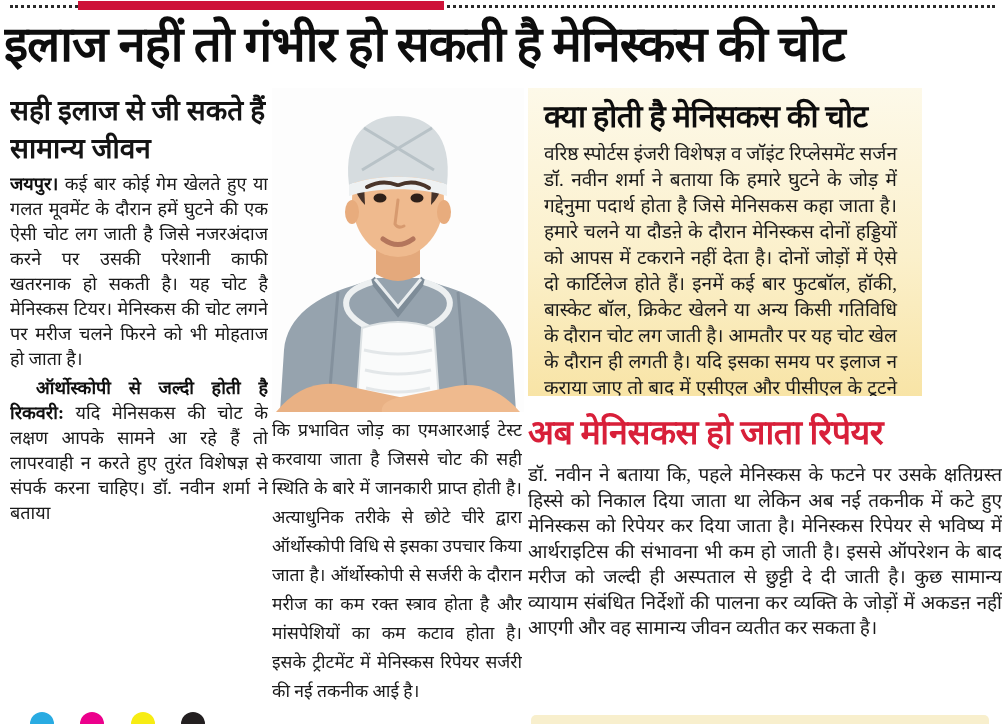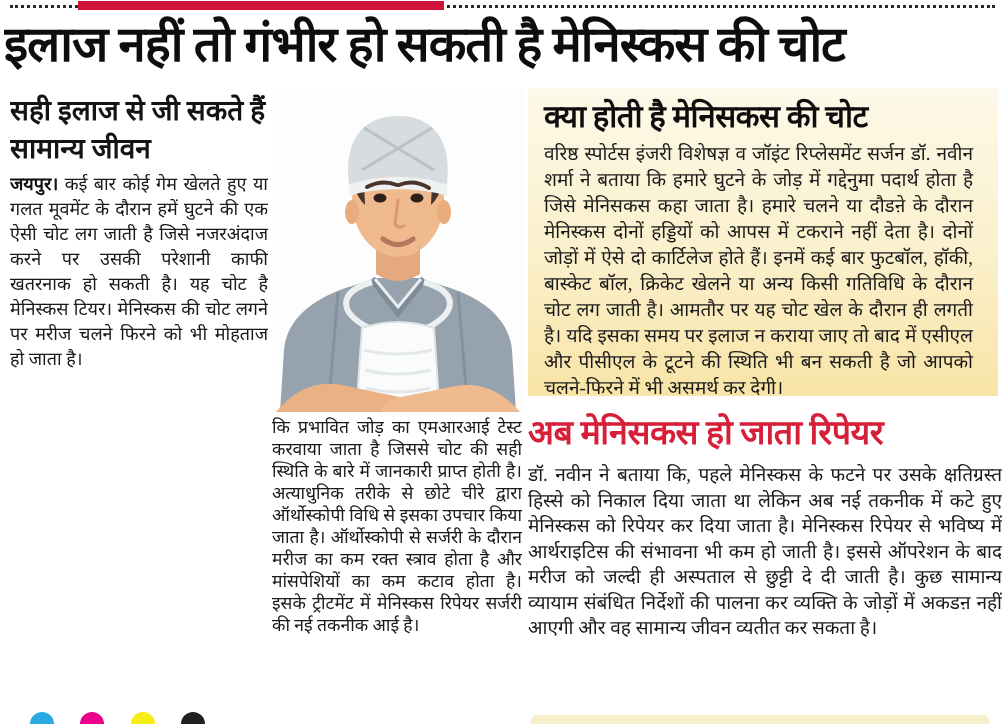--- a/index.html
+++ b/index.html
@@ -50,25 +50,25 @@
 
   
   .photo {
     left:272px; top:88px; width:252px; height:324px; background:#fdfdfd;
     overflow:hidden;
   }
   .photo svg { display:block; width:100%; height:100%; }
 
   
   .mid-col { left:272px; top:416px; width:250px; height:296px; overflow:hidden; }
-  .mid-col .bodytext { margin-top:0; font-size:17.5px; line-height:22px; }
+  .mid-col .bodytext { margin-top:0; font-size:17.5px; line-height:29px; }
 
   
   .info-box {
-    left:528px; top:88px; width:470px; height:308px;
+    left:528px; top:88px; width:394px; height:308px;
     background:linear-gradient(180deg,#fdf9e9 0%,#fbf0cb 55%,#f8e4a6 100%);
     padding:10px 25px 8px 16px; overflow:hidden;
   }
   .info-heading {
     font-size:31px; font-weight:bold; color:#0d0d0d; line-height:38px;
     letter-spacing:-0.5px;
   }
   .info-body {
     font-size:19px; line-height:26px; text-align:justify; color:#191919; margin-top:5px;
   }
@@ -103,20 +103,24 @@
 <div class="abs top-rule"></div>
 <div class="abs top-red-bar"></div>
 
 <h1 class="abs headline">इलाज नहीं तो गंभीर हो सकती है मेनिस्कस की चोट</h1>
 
 <div class="abs left-col">
   <div class="kicker-black">सही इलाज से जी सकते हैं सामान्य जीवन</div>
   <p class="bodytext">
     <b>जयपुर।</b>
     <span>कई बार कोई गेम खेलते हुए या गलत मूवमेंट के दौरान हमें घुटने की एक ऐसी चोट लग जाती है जिसे नजरअंदाज करने पर उसकी परेशानी काफी खतरनाक हो सकती है। यह चोट है मेनिस्कस टियर। मेनिस्कस की चोट लगने पर मरीज चलने फिरने को भी मोहताज हो जाता है।</span>
+  </p>
+  <p class="bodytext indent">
+    <b>ऑर्थोस्कोपी से जल्दी होती है रिकवरी:</b>
+    <span>यदि मेनिसकस की चोट के लक्षण आपके सामने आ रहे हैं तो लापरवाही न करते हुए तुरंत विशेषज्ञ से संपर्क करना चाहिए। डॉ. नवीन शर्मा ने बताया</span>
   </p>
 </div>
 
 <div class="abs photo">
   <svg viewBox="0 0 252 324" xmlns="http://www.w3.org/2000/svg">
     <rect x="0" y="0" width="252" height="324" fill="#fdfdfd"></rect>
 
     <path d="M8,324 L12,262 C15,228 46,208 80,198 L104,190 L148,190 L172,198 C206,208 237,228 240,262 L244,324 Z" fill="#96a3ae"></path>
     <path d="M66,204 L56,324 M186,204 L196,324" stroke="#84919d" stroke-width="3" fill="none"></path>
 

